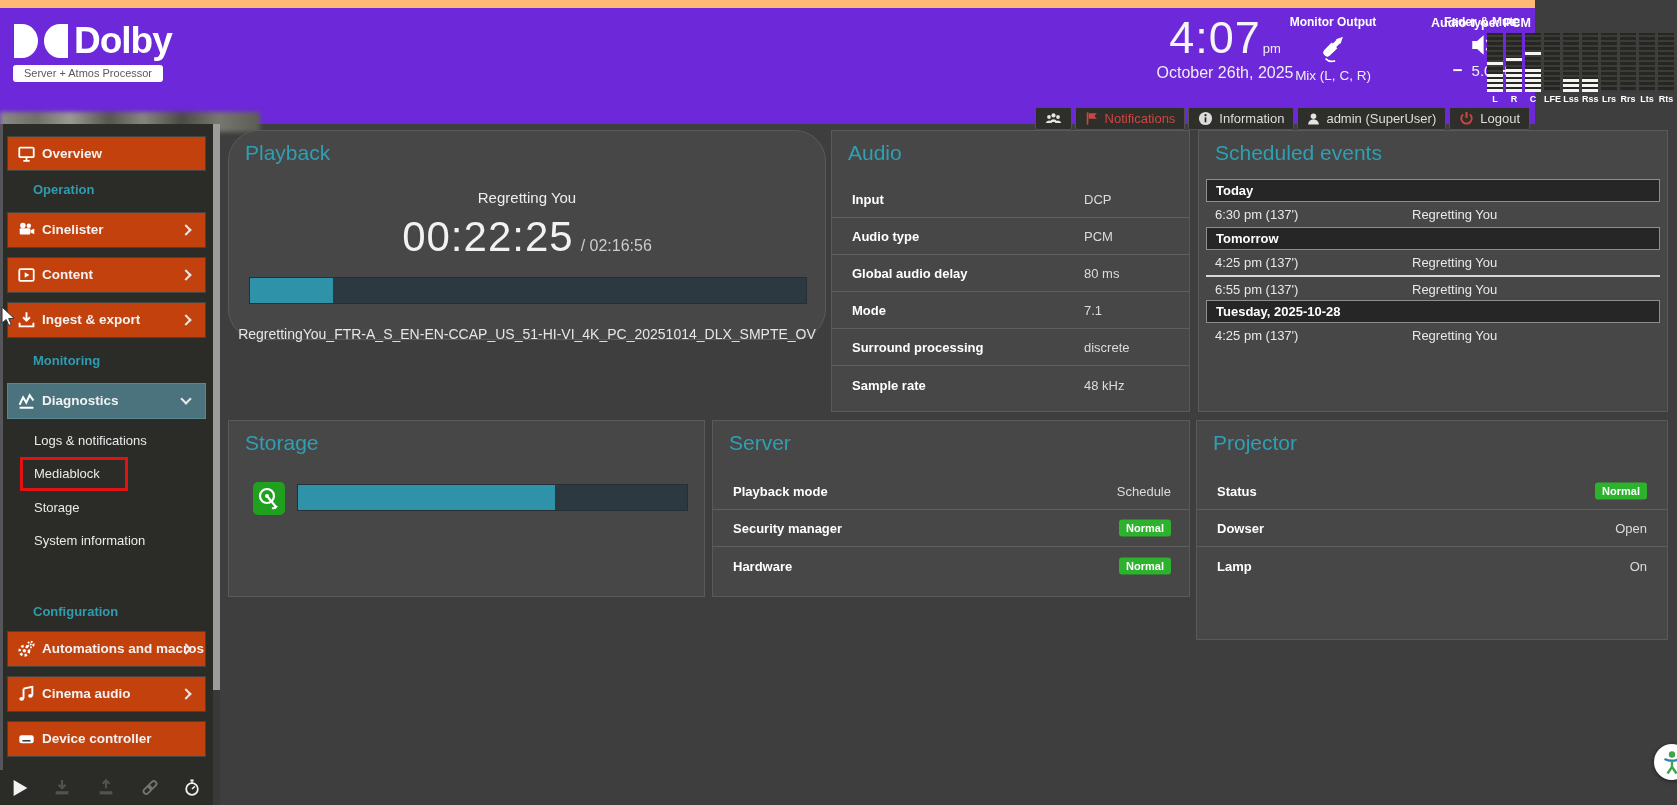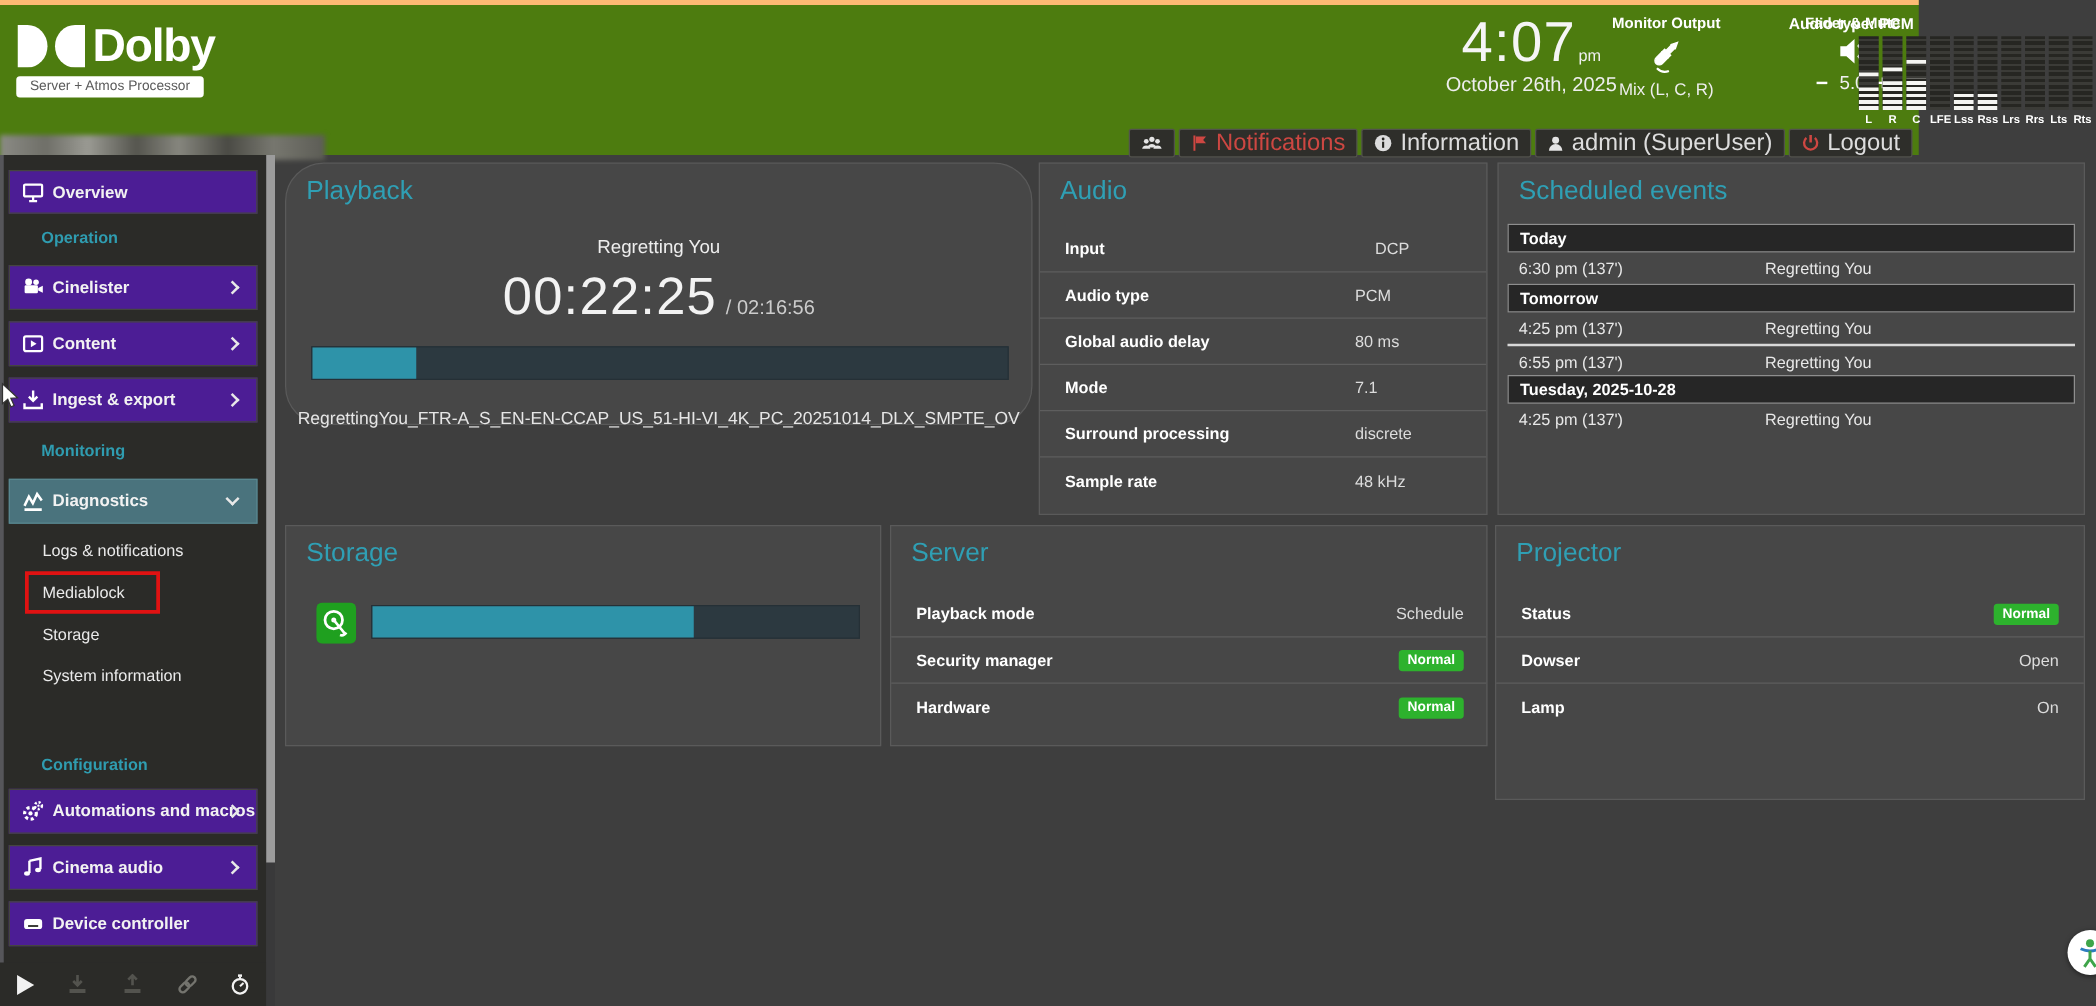--- a/index.html
+++ b/index.html
@@ -1,20 +1,20 @@
 <!DOCTYPE html>
 <html><head>
 <meta charset="utf-8">
 <style>
   * { margin:0; padding:0; box-sizing:border-box; }
   html,body { width:1677px; height:805px; overflow:hidden; }
   body { position:relative; background:#3e3e3e; font-family:"Liberation Sans",sans-serif; color:#eee; }
 
   
-  .header { position:absolute; left:0; top:0; width:1535px; height:124px; background:#4d7c0f; border-top:4px solid #fdba74; }
+  .header { position:absolute; left:0; top:0; width:1535px; height:124px; background:#6d28d9; border-top:8px solid #fdba74; }
   .logo-wrap { position:absolute; left:14px; top:12px; display:flex; align-items:center; gap:6px; }
   .wordmark { font-size:37px; font-weight:bold; color:#fff; letter-spacing:-1px; }
   .badge-pill { position:absolute; left:13px; top:57px; width:150px; height:17px; background:#fff; border-radius:3px;
                 font-size:11px; color:#5a5a5a; text-align:center; line-height:17px; }
   .clock { position:absolute; left:1135px; top:5px; width:180px; text-align:center; }
   .clock-time { font-size:45px; font-weight:200; color:#f5f5f5; letter-spacing:1px; line-height:50px; }
   .clock-ampm { font-size:13px; color:#f0f0f0; margin-left:2px; }
   .clock-date { font-size:16px; color:#eee; margin-top:1px; }
   .hblock { position:absolute; top:7px; text-align:center; }
   .hblock-label { font-size:12px; font-weight:bold; color:#fff; }
@@ -31,27 +31,27 @@
            background:repeating-linear-gradient(to top,#f5f5f2 0px,#f5f5f2 3px,#262622 3px,#262622 5px); }
   .mpeak { position:absolute; left:0; right:0; height:3px; background:#f5f5f2; }
   #meter-labels { position:absolute; left:1487px; top:86px; display:flex; gap:3px; }
   .mlab { width:16px; text-align:center; font-size:9px; font-weight:bold; color:#fff; }
   .blur-strip { position:absolute; left:0; top:104px; width:260px; height:20px; filter:blur(2px);
       background:linear-gradient(90deg,#8b8b85,#6f6f68 14%,#9a9a93 27%,#55554e 42%,#86867e 55%,#4a4a44 70%,#77776f 84%,#5c5c55); }
 
   
   .topbtns { position:absolute; top:99px; right:5px; display:flex; gap:3px; }
   .hbtn { height:23px; display:flex; align-items:center; gap:6px; padding:0 9px; background:#2e2e2a;
-          border:1px solid #52524c; border-radius:2px; font-size:19px; color:#ddd; cursor:pointer; }
+          border:1px solid #52524c; border-radius:2px; font-size:13px; color:#ddd; cursor:pointer; }
   .hbtn.red-text { color:#cd4742; }
 
   
   .sidebar { position:absolute; left:0; top:124px; width:213px; height:681px; background:#2b2b28; }
   .sidebar-edge { position:absolute; left:0; top:0; width:3px; height:100%; background:#56565a; }
-  .sb-item { position:absolute; left:7px; width:199px; height:36px; background:#4c1d95; border:1px solid #454540;
+  .sb-item { position:absolute; left:7px; width:199px; height:36px; background:#c2410c; border:1px solid #454540;
              cursor:pointer; }
   .sb-item .icon { position:absolute; left:10px; top:50%; transform:translateY(-50%); width:17px; height:17px; }
   .sb-item .lab { position:absolute; left:34px; top:0; line-height:34px; font-size:13.5px; font-weight:bold; color:#f2f2f2; }
   .sb-head { position:absolute; left:33px; width:170px; font-size:13px; color:#2F9CB0; font-weight:bold; }
   .chev { position:absolute; right:15px; top:13px; width:8px; height:8px; border-right:2px solid #e8e8e8;
           border-bottom:2px solid #e8e8e8; transform:rotate(-45deg); }
   .chev.down { transform:rotate(45deg); top:11px; }
   .sb-item.active { background:#4a737d; border-color:#58868f; }
   .sb-sub { position:absolute; left:7px; width:199px; height:30px; line-height:30px; padding-left:27px;
             font-size:13px; color:#eaeaea; cursor:pointer; }
@@ -379,21 +379,21 @@
     <div class="pfill" id="playback-fill" style="width: 15%;"></div>
   </div>
   <div class="pb-file">RegrettingYou_FTR-A_S_EN-EN-CCAP_US_51-HI-VI_4K_PC_20251014_DLX_SMPTE_OV</div>
 </div>
 
 <div class="card" style="left:831px; top:130px; width:359px; height:282px;">
   <div class="card-title">Audio</div>
   <div style="position:absolute; left:0; top:50px; width:100%;">
     <div class="krow bordered" style="top:0px; position:relative;">
       <span class="lbl">Input</span>
-      <span class="val" style="left:252px;margin-left:16px;">DCP</span>
+      <span class="val" style="left:252px;">DCP</span>
     </div>
     <div class="krow bordered" style="position:relative;">
       <span class="lbl">Audio type</span>
       <span class="val" style="left:252px;">PCM</span>
     </div>
     <div class="krow bordered" style="position:relative;">
       <span class="lbl">Global audio delay</span>
       <span class="val" style="left:252px;">80 ms</span>
     </div>
     <div class="krow bordered" style="position:relative;">

